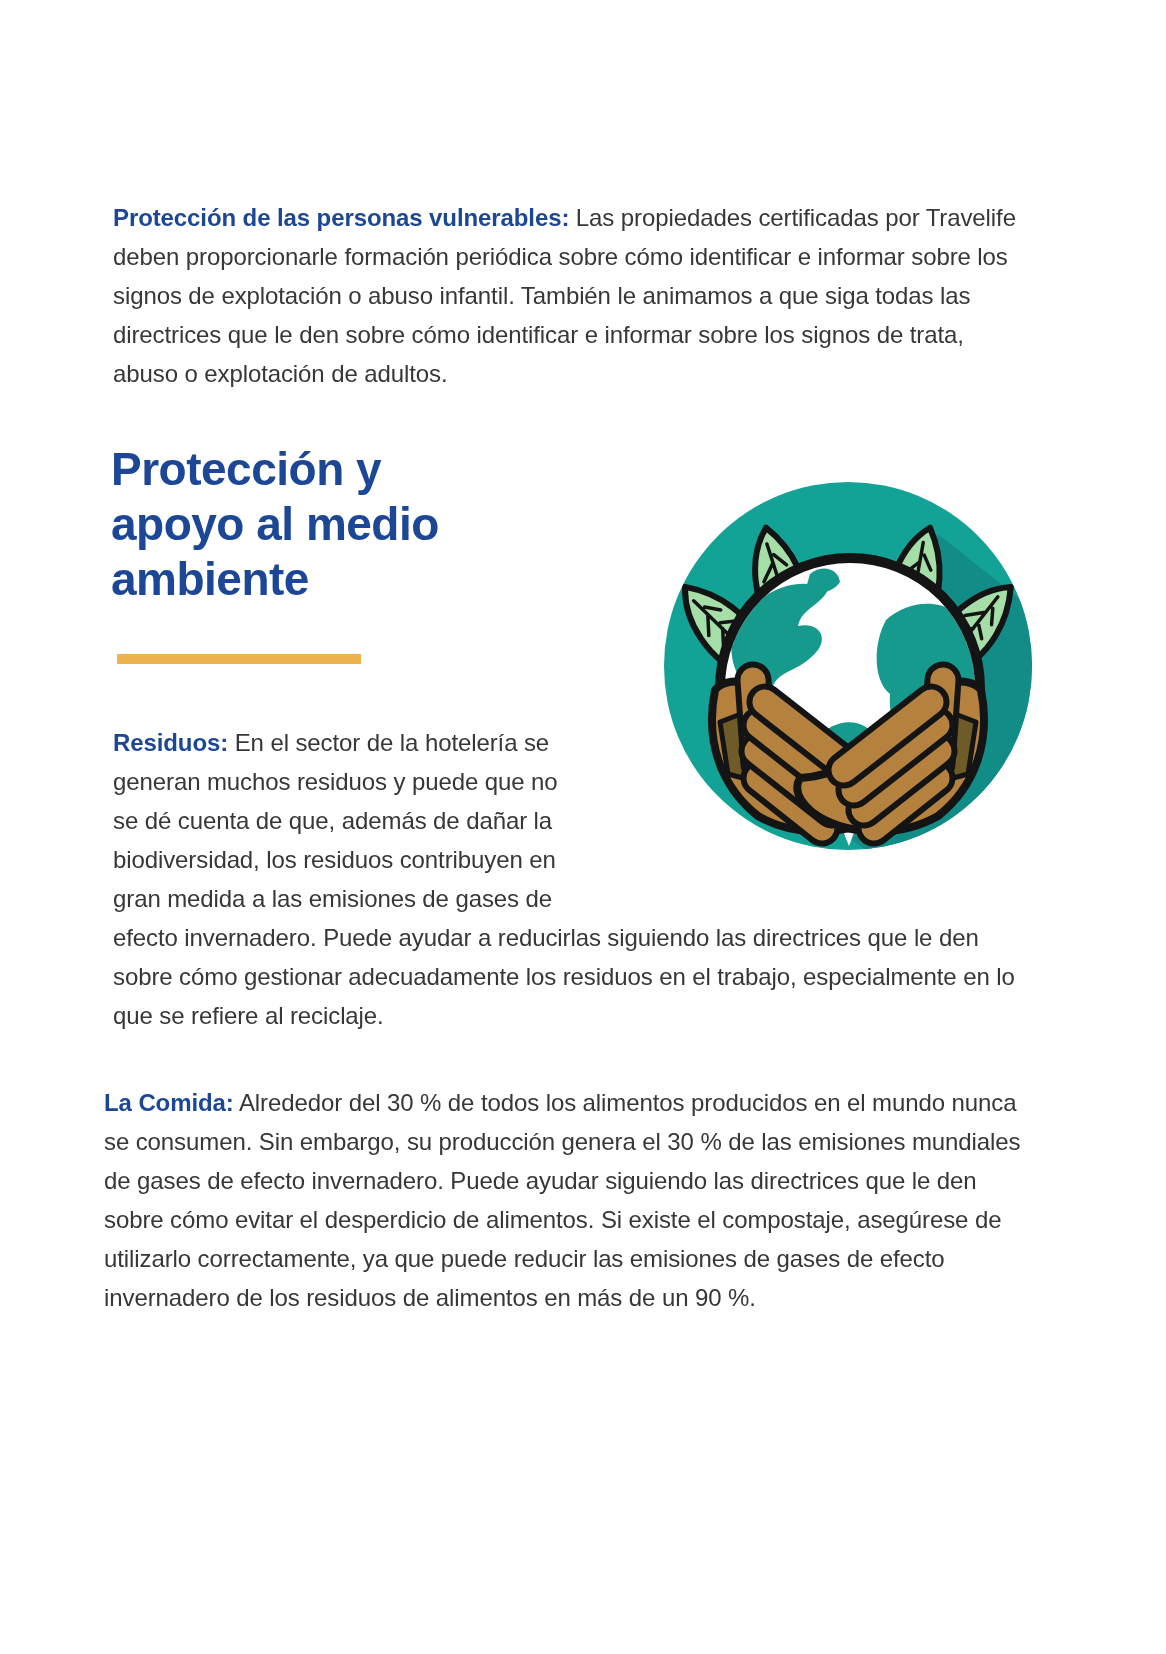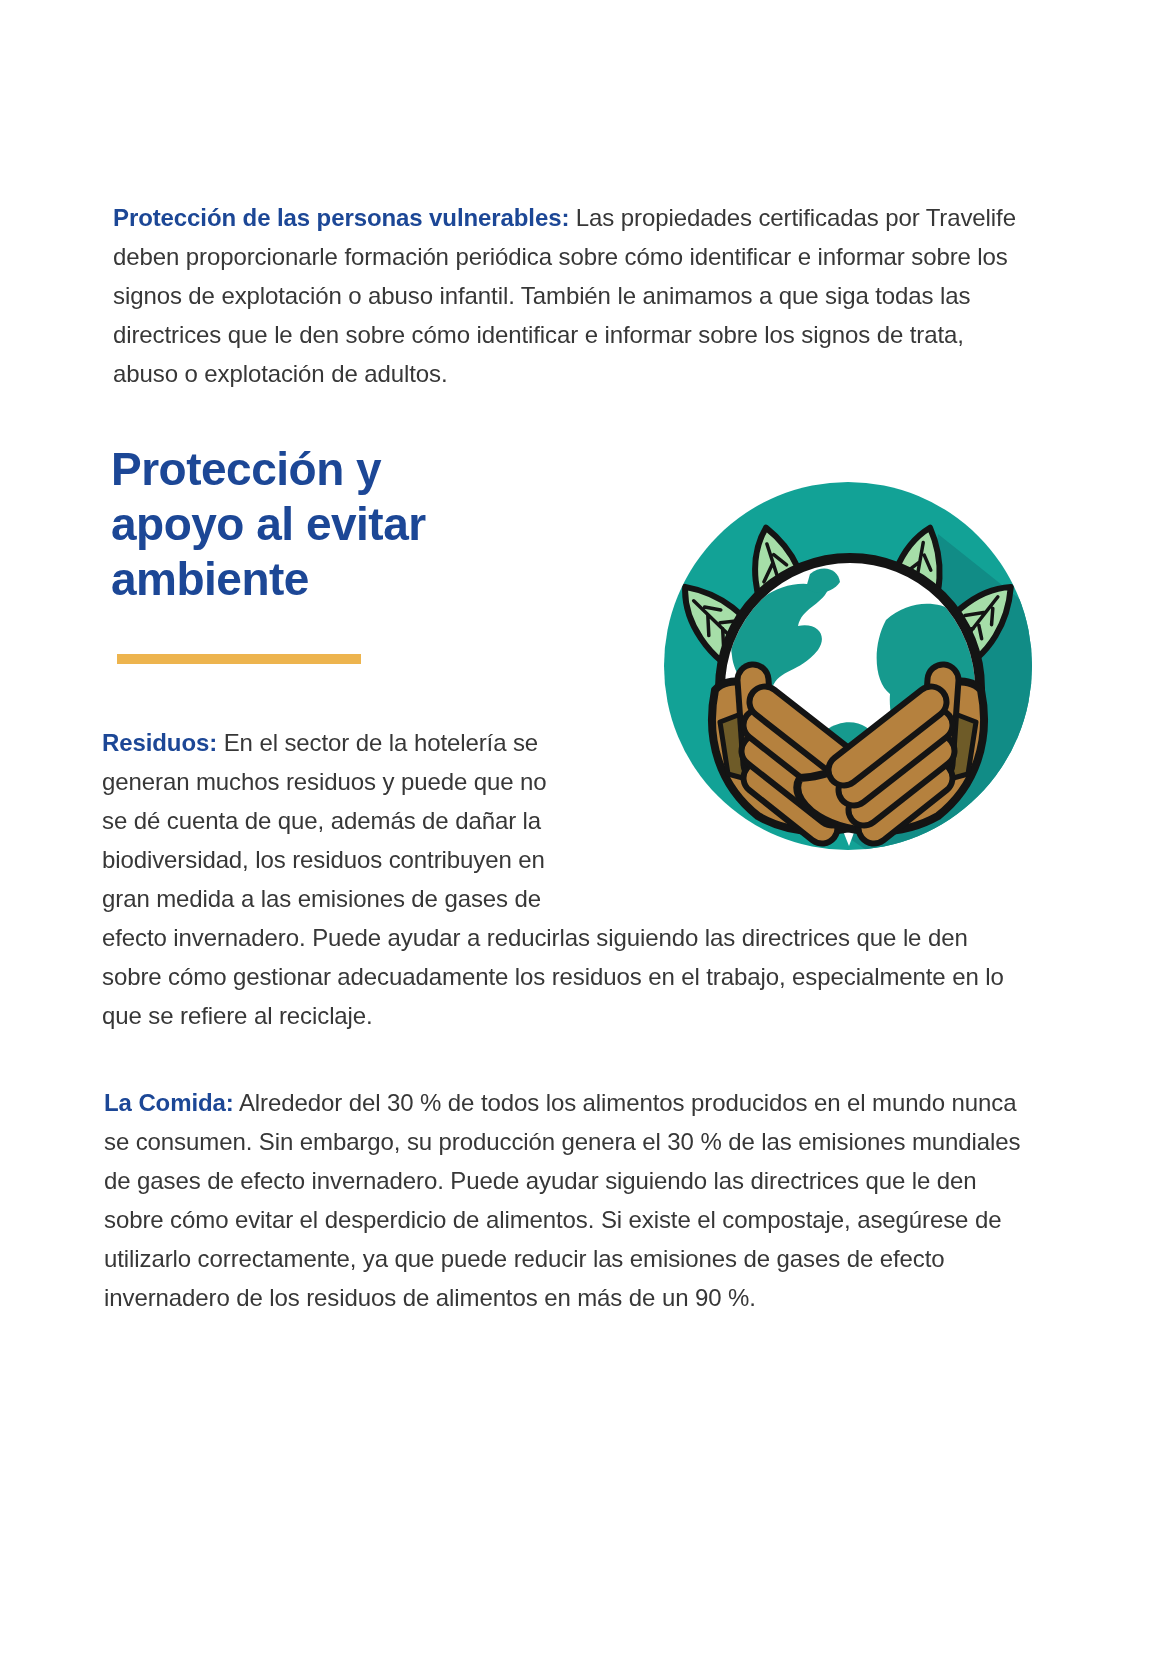--- a/index.html
+++ b/index.html
@@ -32,21 +32,21 @@
     color:var(--brand_blue,#1c4796);
   }
   .rule{
     position:absolute;left:117px;top:654px;
     width:244px;height:10px;
     background:var(--accent_yellow,#edb44e);
   }
   .illus-wrap{
     position:absolute;left:660px;top:478px;width:376px;height:376px;
   }
-  .p-residuos{left:102px;top:699px;width:920px;}
+  .p-residuos{left:113px;top:699px;width:920px;}
   .wrap-spacer{float:right;width:455px;height:180px;}
   .p-comida{left:104px;top:1059px;width:920px;}
 
   
   .bg-circle{fill:var(--teal,#12a296);}
   .long-shadow{fill:var(--teal_shadow,#118c86);}
   .leaf-fill{fill:var(--leaf_green,#a6dea8);stroke:var(--outline,#141414);stroke-width:6;stroke-linejoin:round;}
   .leaf-vein{stroke:var(--outline,#141414);stroke-width:3.5;stroke-linecap:round;fill:none;}
   .globe-sea{fill:#fff;}
   .globe-ring{fill:none;stroke:var(--outline,#141414);stroke-width:10;}
@@ -58,21 +58,21 @@
   .cap-in{stroke:var(--hand_brown,#b5813e);stroke-width:25;stroke-linecap:round;}
   .v-gap{fill:#fff;}
 </style>
 </head>
 <body>
 
 <div class="page">
 
   <p class="para p-vulnerable"><span class="lead-label">Protección de las personas vulnerables:</span><span> Las propiedades certificadas por Travelife deben proporcionarle formación periódica sobre cómo identificar e informar sobre los signos de explotación o abuso infantil. También le animamos a que siga todas las directrices que le den sobre cómo identificar e informar sobre los signos de trata, abuso o explotación de adultos.</span></p>
 
-  <h1 class="headline">Protección y apoyo al evitar ambiente</h1>
+  <h1 class="headline">Protección y apoyo al medio ambiente</h1>
 
   <div class="rule"></div>
 
   <div class="illus-wrap">
     <svg viewBox="0 0 376 376" width="376" height="376">
       <defs>
         <clipPath id="circleClip">
             <circle cx="188" cy="188" r="184"></circle>
           </clipPath>
         <clipPath id="globeClip">

